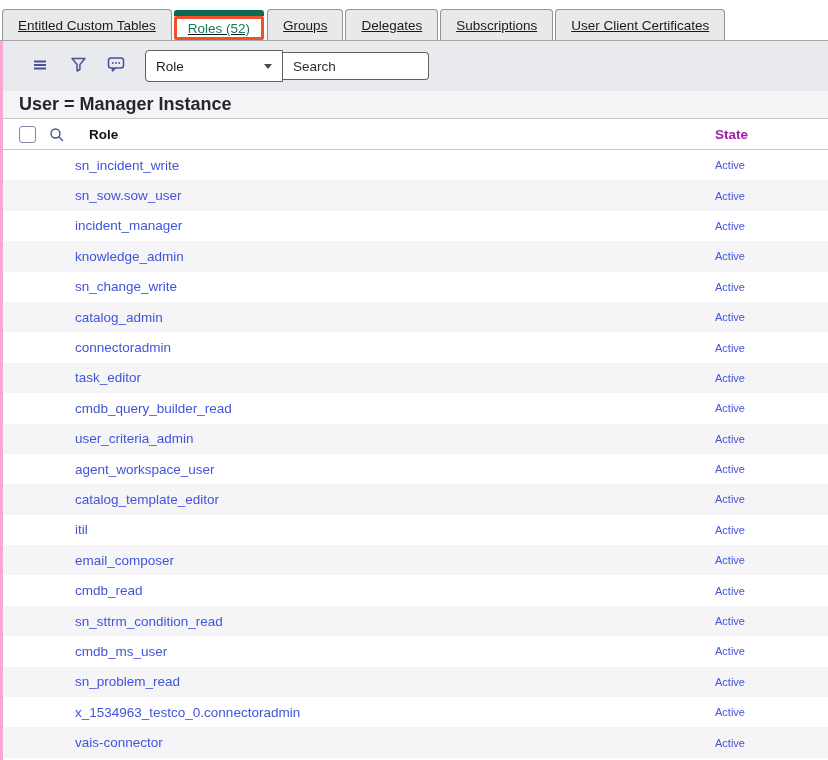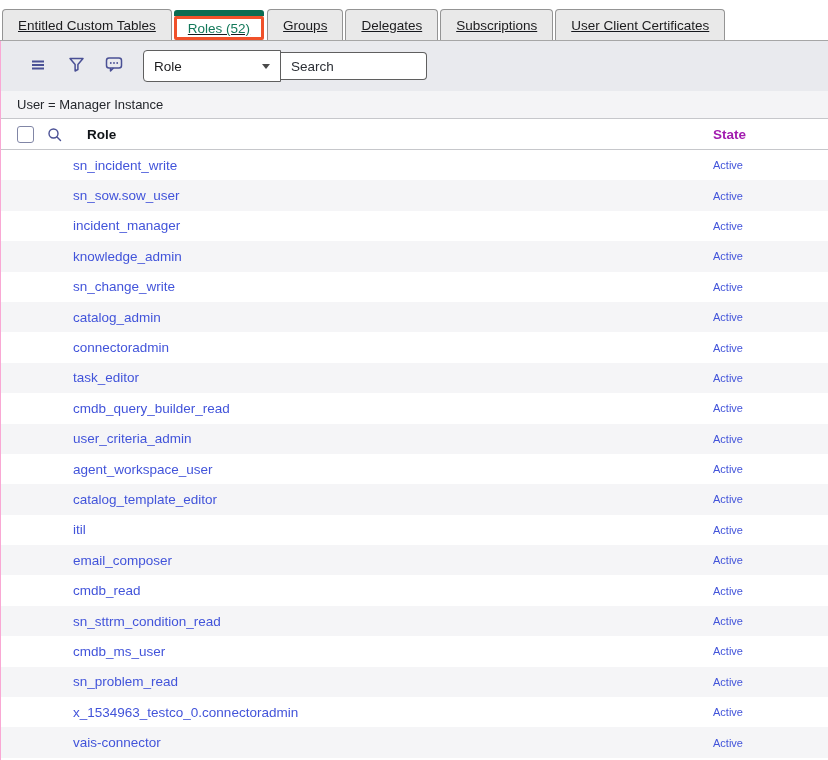--- a/index.html
+++ b/index.html
@@ -25,21 +25,21 @@
     display:block; height:6px; border-radius:3px 3px 0 0;
     background:var(--accent-green,#0b6b51);
   }
   .tab-label-box{
     flex:1; display:flex; align-items:center; padding:0 11px;
     background:#fff; border:3px solid var(--focus-orange,#f0512a); border-radius:2px;
     color:var(--accent-green-text,#13795a); font-size:13.5px; white-space:nowrap;
   }
 
   
-  .panel{ border-left:1px solid #f9a8d4; height:719px; }
+  .panel{ border-left:3px solid #f9a8d4; height:719px; }
 
   
   .toolbar{
     height:50px; background:#e9eaee; display:flex; align-items:center; padding-left:26px;
   }
   .icon-btn{
     width:22px; height:22px; display:flex; align-items:center; justify-content:center;
     margin-right:16px; cursor:pointer; background:transparent; border:none;
   }
   .icon-btn svg{ stroke:var(--icon-indigo,#4a5095); fill:none; }
@@ -57,21 +57,21 @@
     width:146px; height:28px; background:#fff; border:1px solid #5f5f5f;
     border-radius:0 4px 4px 0; border-left:none; padding:0 10px;
     font-size:13.5px; color:#1c1c1e; font-family:inherit; outline:none;
   }
   .search-input::placeholder{ color:#2b2f35; opacity:1; }
 
   
   .breadcrumb{
     height:28px; background:#f4f4f6; border-bottom:1px solid #c6c7cb;
     display:flex; align-items:center; padding-left:16px;
-    font-size:13px; color:#24272c; cursor:pointer;
+    font-size:18px; color:#24272c; cursor:pointer;font-weight:bold;
   }
 
   
   .header-row{
     position:relative; height:31px; background:#fff; border-bottom:1px solid #c6c7cb;
     display:flex; align-items:center;
   }
   .checkbox{
     position:absolute; left:16px; top:7px; width:17px; height:17px;
     background:#fff; border:1px solid #8186a6; border-radius:3px; cursor:pointer;

